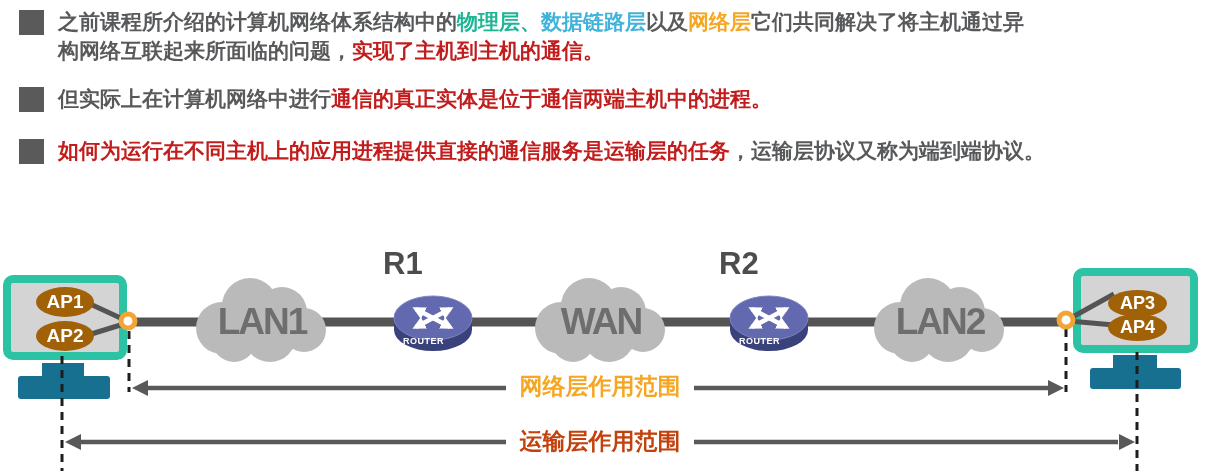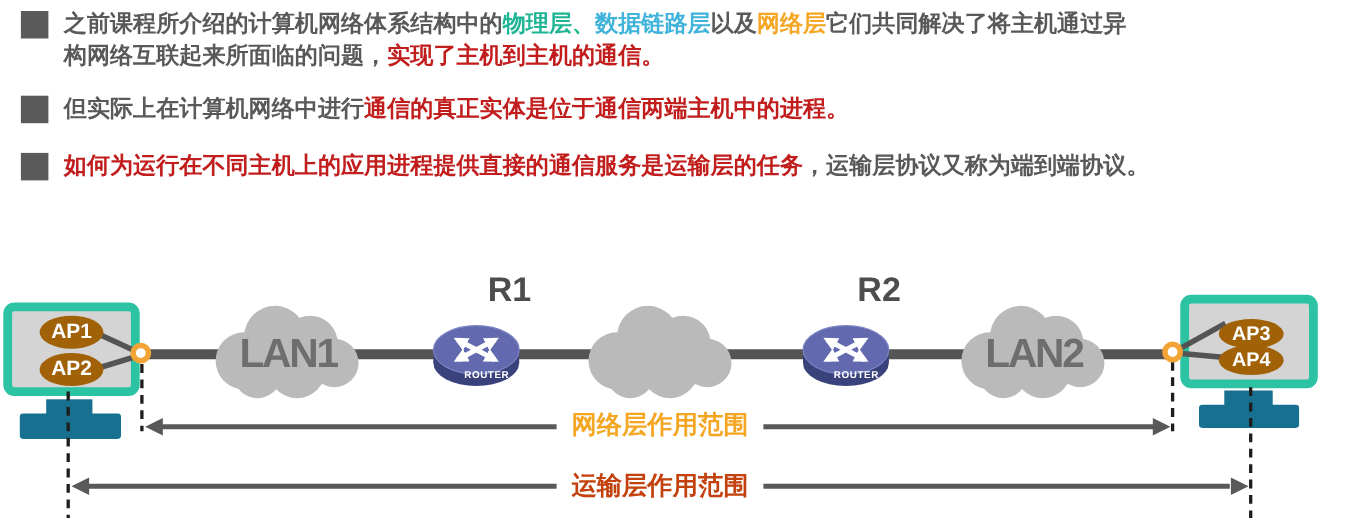--- a/index.html
+++ b/index.html
@@ -15,22 +15,22 @@
   .c-blue{color:#3fb3d9;}
   .c-orange{color:#f5a623;}
   .c-red{color:#c21d1d;}
   .monitor{position:absolute;border:8px solid #2cc3a4;border-radius:10px;background:#d4d4d4;z-index:1;}
   .stand{position:absolute;background:#17708f;z-index:1;}
   svg.layer{position:absolute;left:0;top:0;z-index:2;}
   .ap{position:absolute;background:#a16207;border-radius:50%;color:#fff;text-align:center;z-index:3;}
   .ap.l{width:58px;height:30px;line-height:30px;font-size:19px;}
   .ap.r{width:59px;height:27px;line-height:27px;font-size:18px;}
   .cloud-label{position:absolute;width:130px;text-align:center;font-size:37px;letter-spacing:-2px;color:#6e6e6e;z-index:3;}
-  .router-label{position:absolute;width:100px;text-align:right;font-size:31px;color:#4d4d4d;z-index:3;}
-  .router-caption{position:absolute;width:60px;text-align:right;font-size:9px;letter-spacing:.5px;color:#ffffff;z-index:3;}
+  .router-label{position:absolute;width:100px;text-align:left;font-size:31px;color:#4d4d4d;z-index:3;}
+  .router-caption{position:absolute;width:60px;text-align:left;font-size:9px;letter-spacing:.5px;color:#ffffff;z-index:3;}
   .range-label{position:absolute;width:240px;text-align:center;font-size:23px;line-height:26px;background:#fff0;z-index:3;}
   .range-label.net{color:#f5a623;font-family:Liberation Serif, serif;}
   .range-label.trans{color:#c2410c;}
 </style>
 </head>
 <body>
 
 <div id="canvas">
 
   <div class="bullet-sq" style="top:10px;"></div>
@@ -151,20 +151,21 @@
     <circle cx="128" cy="321" r="7" fill="#ffffff" stroke="#f2a536" stroke-width="5"></circle>
     <circle cx="1066" cy="320" r="7" fill="#ffffff" stroke="#f2a536" stroke-width="5"></circle>
   </svg>
 
   <div class="ap l" style="left:36px;top:287px;">AP1</div>
   <div class="ap l" style="left:36px;top:321px;">AP2</div>
   <div class="ap r" style="left:1108px;top:290px;">AP3</div>
   <div class="ap r" style="left:1108px;top:314px;">AP4</div>
 
   <div class="cloud-label" style="left:197px;top:301px;">LAN1</div>
+  <div class="cloud-label" style="left:536px;top:301px;">WAN</div>
   <div class="cloud-label" style="left:875px;top:301px;">LAN2</div>
 
   <div class="router-label" style="left:383px;top:246px;">R1</div>
   <div class="router-label" style="left:719px;top:246px;">R2</div>
   <div class="router-caption" style="left:403px;top:336px;">ROUTER</div>
   <div class="router-caption" style="left:739px;top:336px;">ROUTER</div>
 
   <div class="range-label net" style="left:480px;top:374px;">网络层作用范围</div>
   <div class="range-label trans" style="left:480px;top:428px;">运输层作用范围</div>
 

